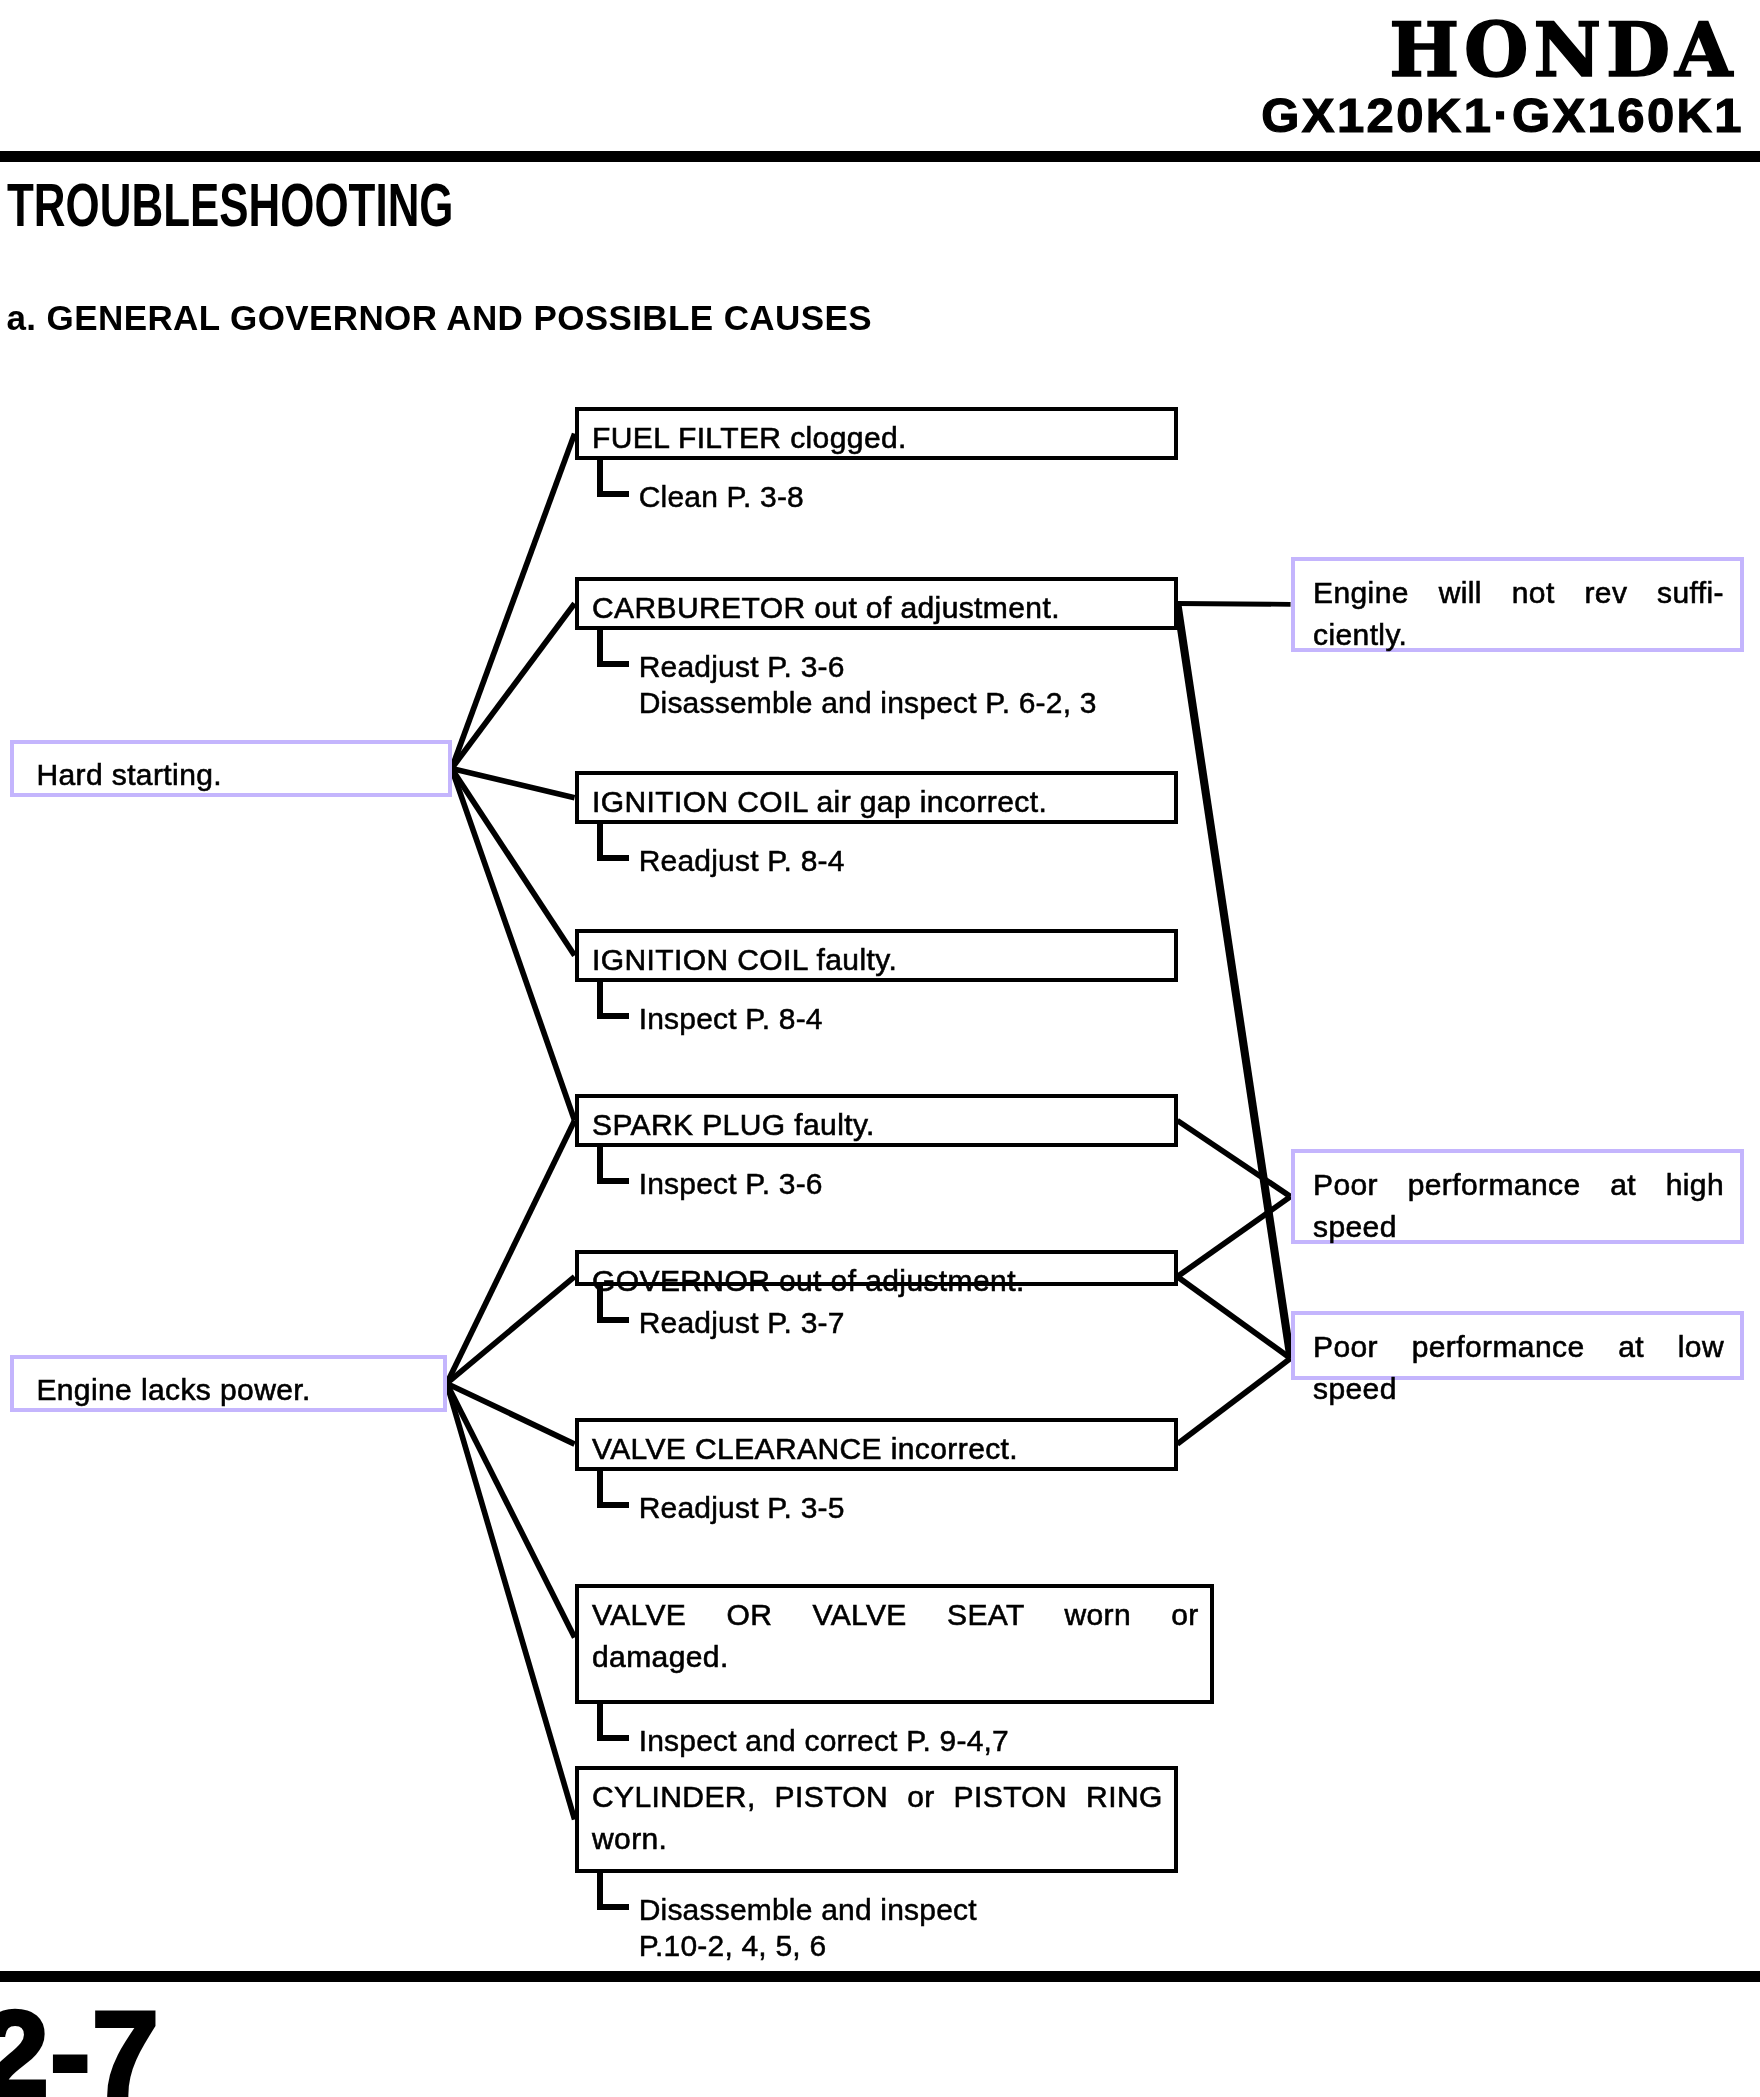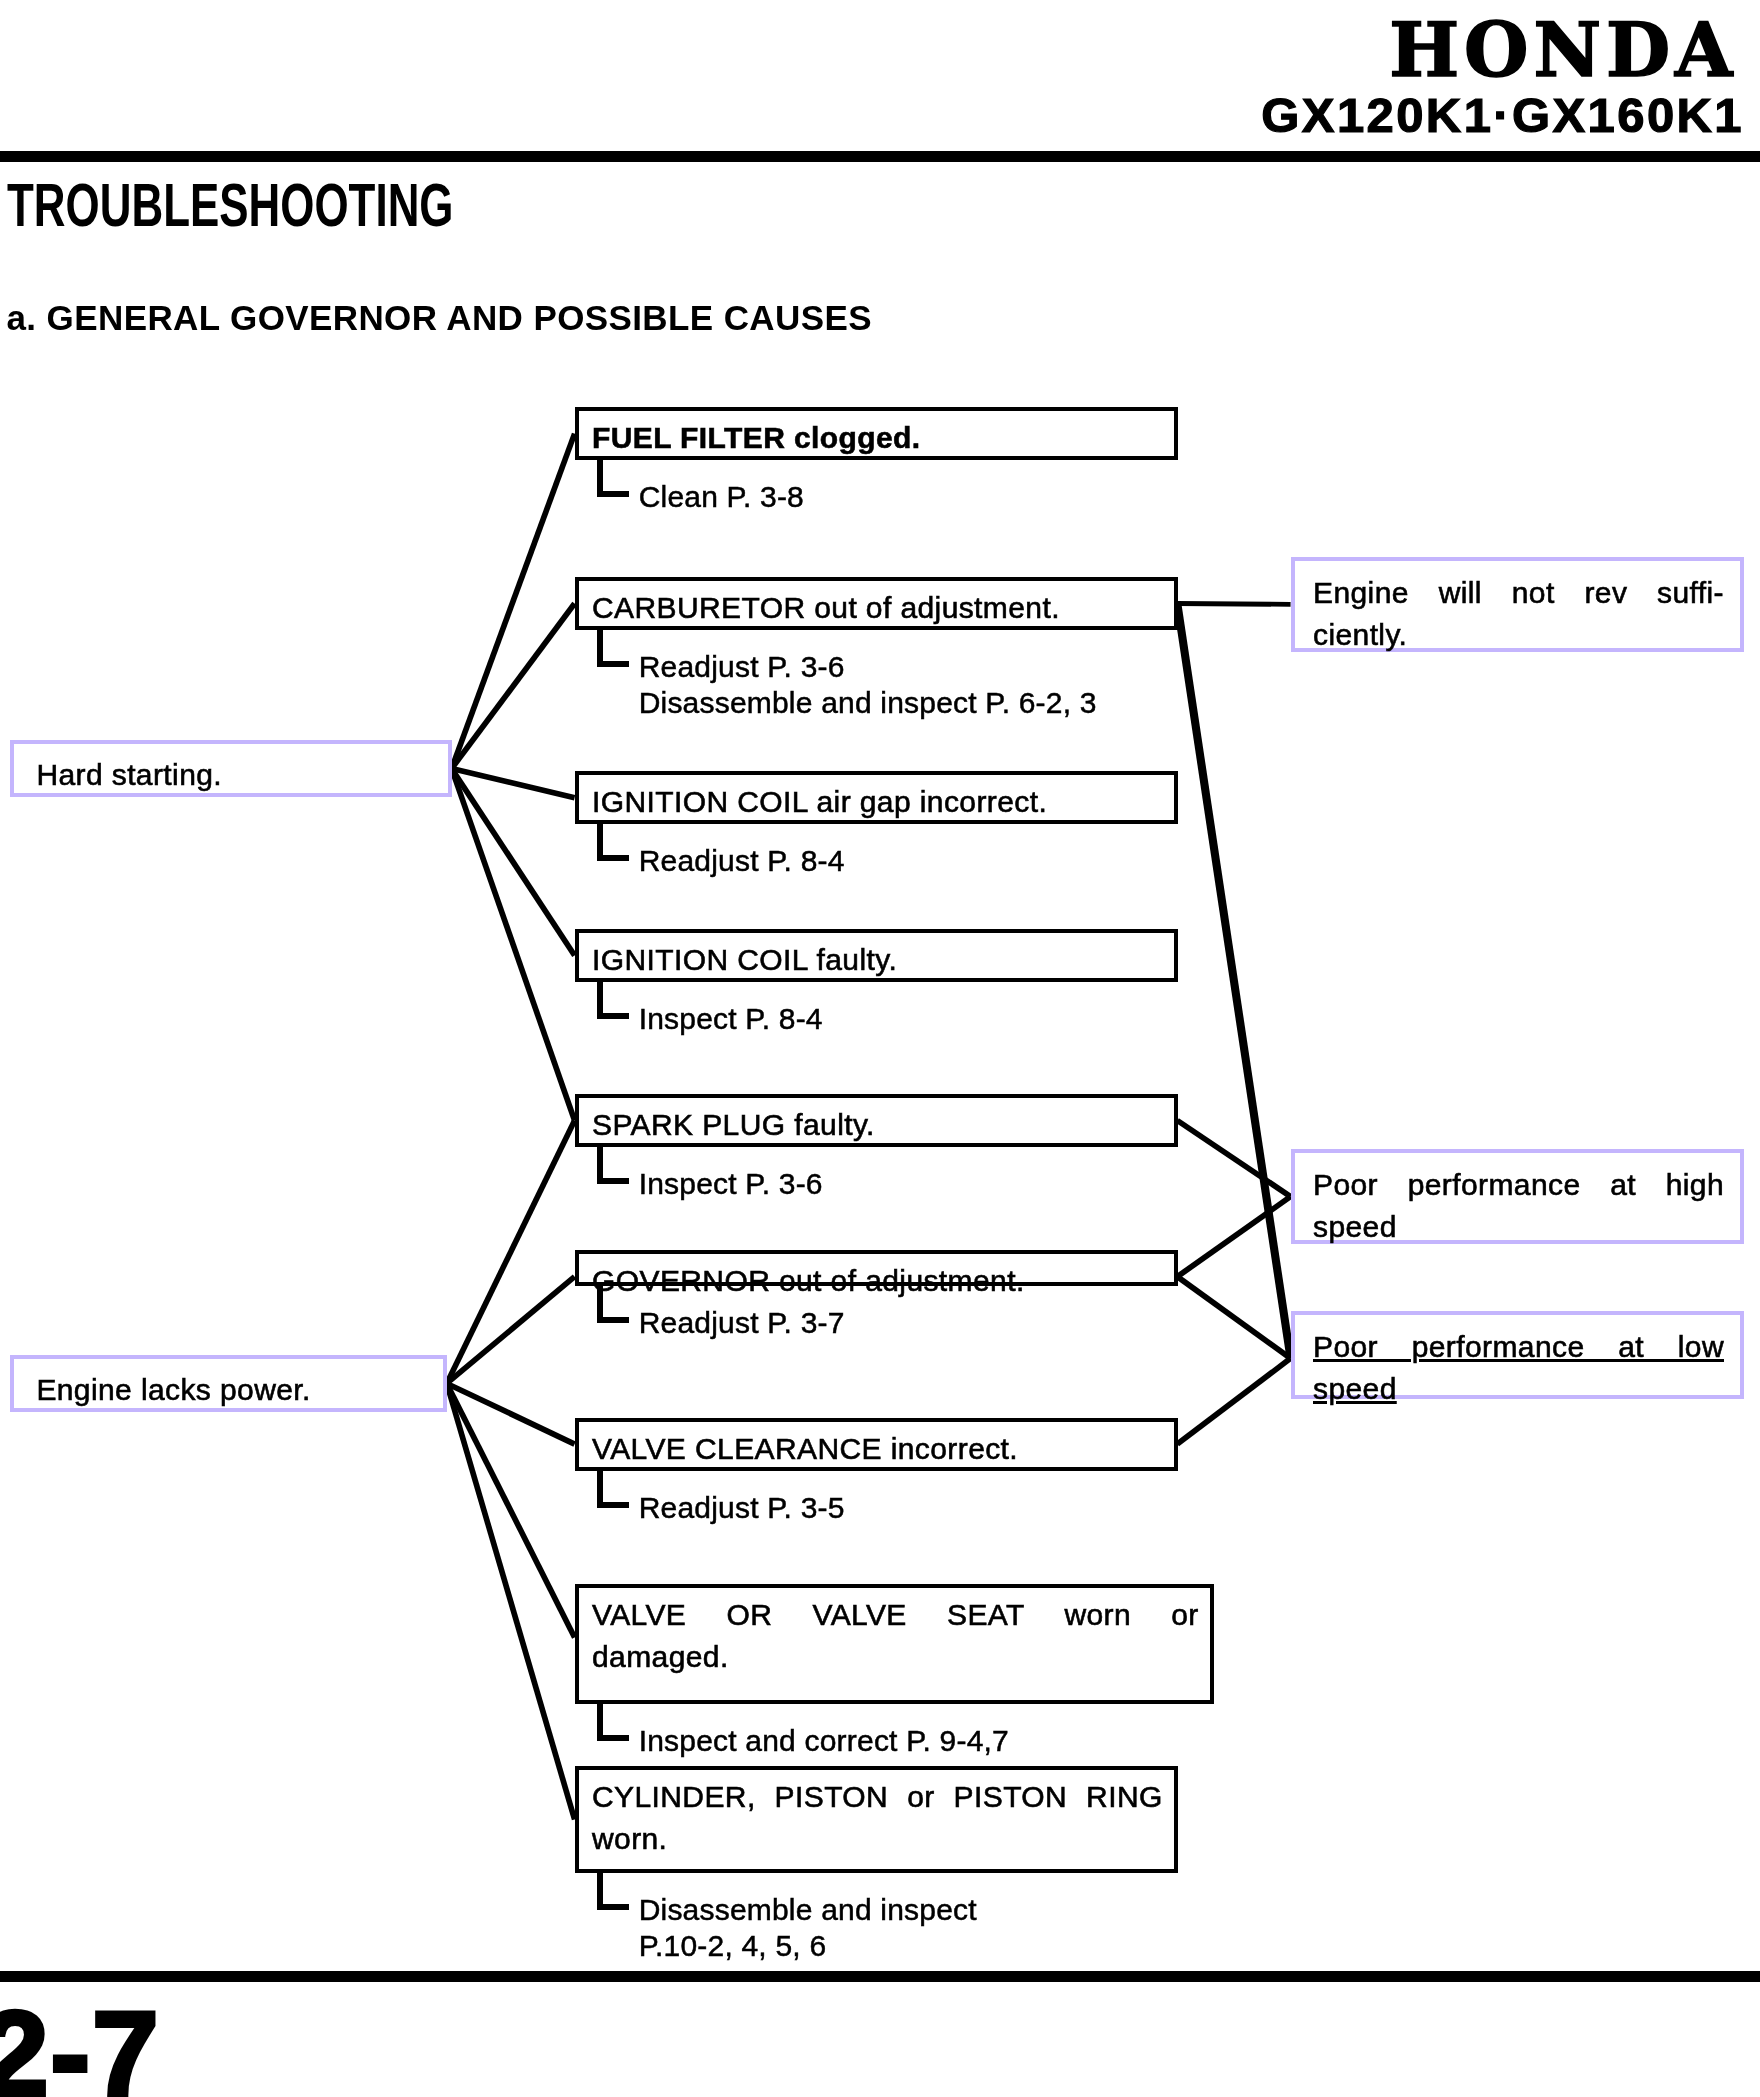--- a/index.html
+++ b/index.html
@@ -100,21 +100,21 @@
   <div class="subsection-title">a. GENERAL GOVERNOR AND POSSIBLE CAUSES</div>
 
   <div class="bx sym" style="left:9.7px; top:740px; width:442px; height:57px;">
     <span>Hard starting.</span>
   </div>
   <div class="bx sym" style="left:9.7px; top:1355px; width:437px; height:57px;">
     <span>Engine lacks power.</span>
   </div>
 
   <div class="cause" style="left:575px; top:407px;">
-    <div class="cbox" style="height:53px;font-weight:bold;">
+    <div class="cbox" style="height:53px;">
       <span class="ln">FUEL FILTER clogged.</span>
     </div>
     <div class="sub">
       <div class="bracket"></div>
       <div class="subtext">
         <div>Clean P. 3-8</div>
       </div>
     </div>
   </div>
 
@@ -219,21 +219,21 @@
   </div>
 
   <div class="bx res" style="left:1291px; top:557px; width:453px; height:95px;">
     <span class="just">Engine will not rev suffi-</span>
     <span class="ln">ciently.</span>
   </div>
   <div class="bx res" style="left:1291px; top:1149px; width:453px; height:95px;">
     <span class="just">Poor performance at high</span>
     <span class="ln">speed</span>
   </div>
-  <div class="bx res" style="left:1291px; top:1311px; width:453px; height:88px;text-decoration:underline;">
+  <div class="bx res" style="left:1291px; top:1311px; width:453px; height:69px;">
     <span class="just">Poor performance at low</span>
     <span class="ln">speed</span>
   </div>
 
   <div class="rule-bottom"></div>
   <div class="page-number">2-7</div>
 
 </div>
 
 

